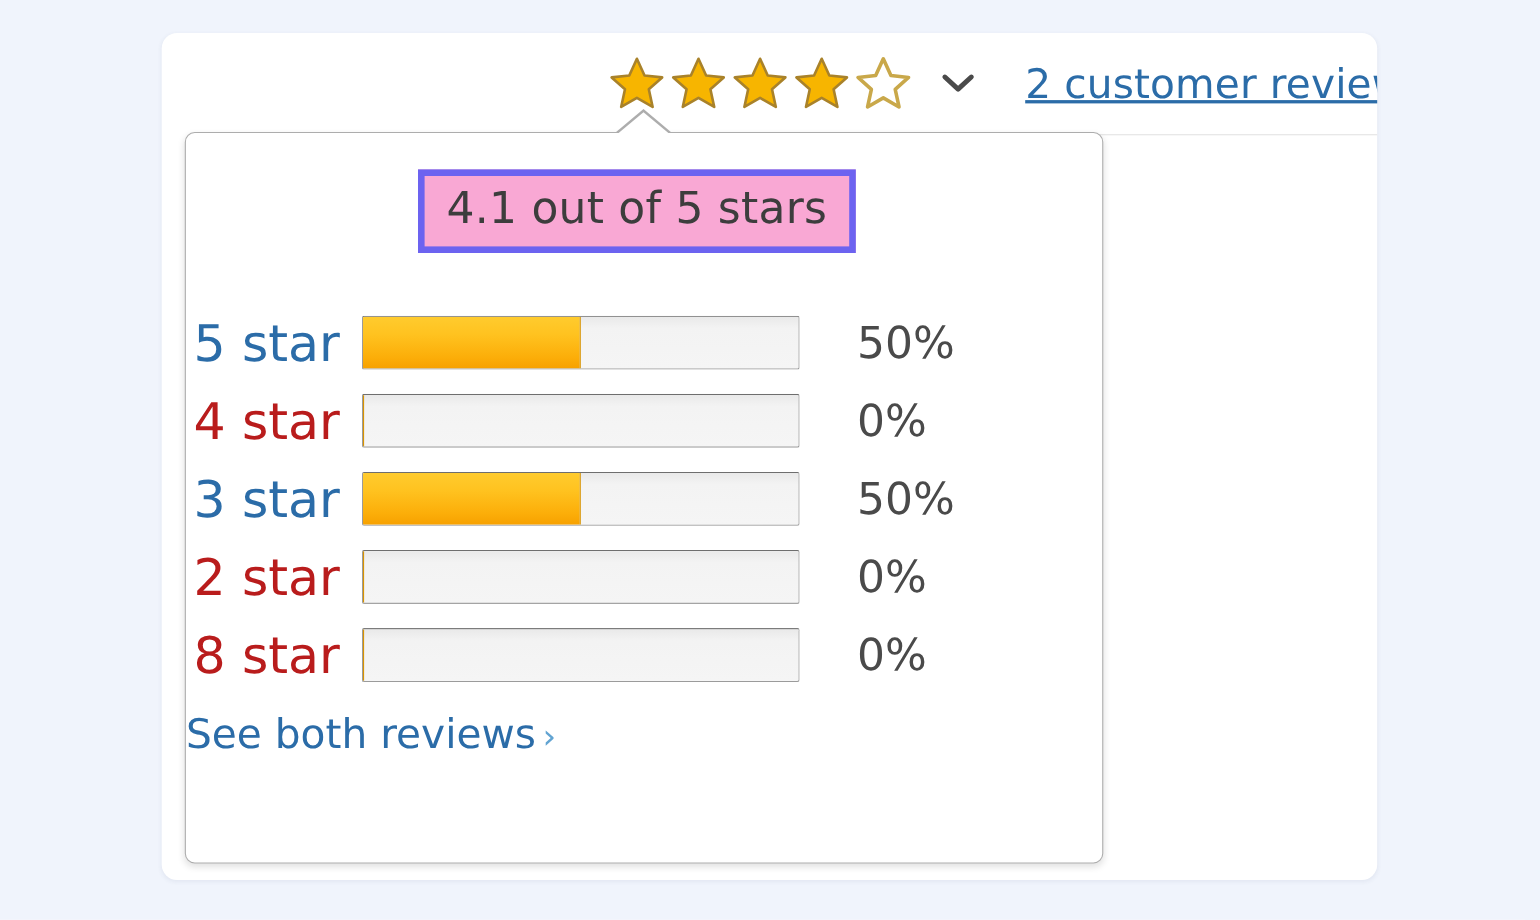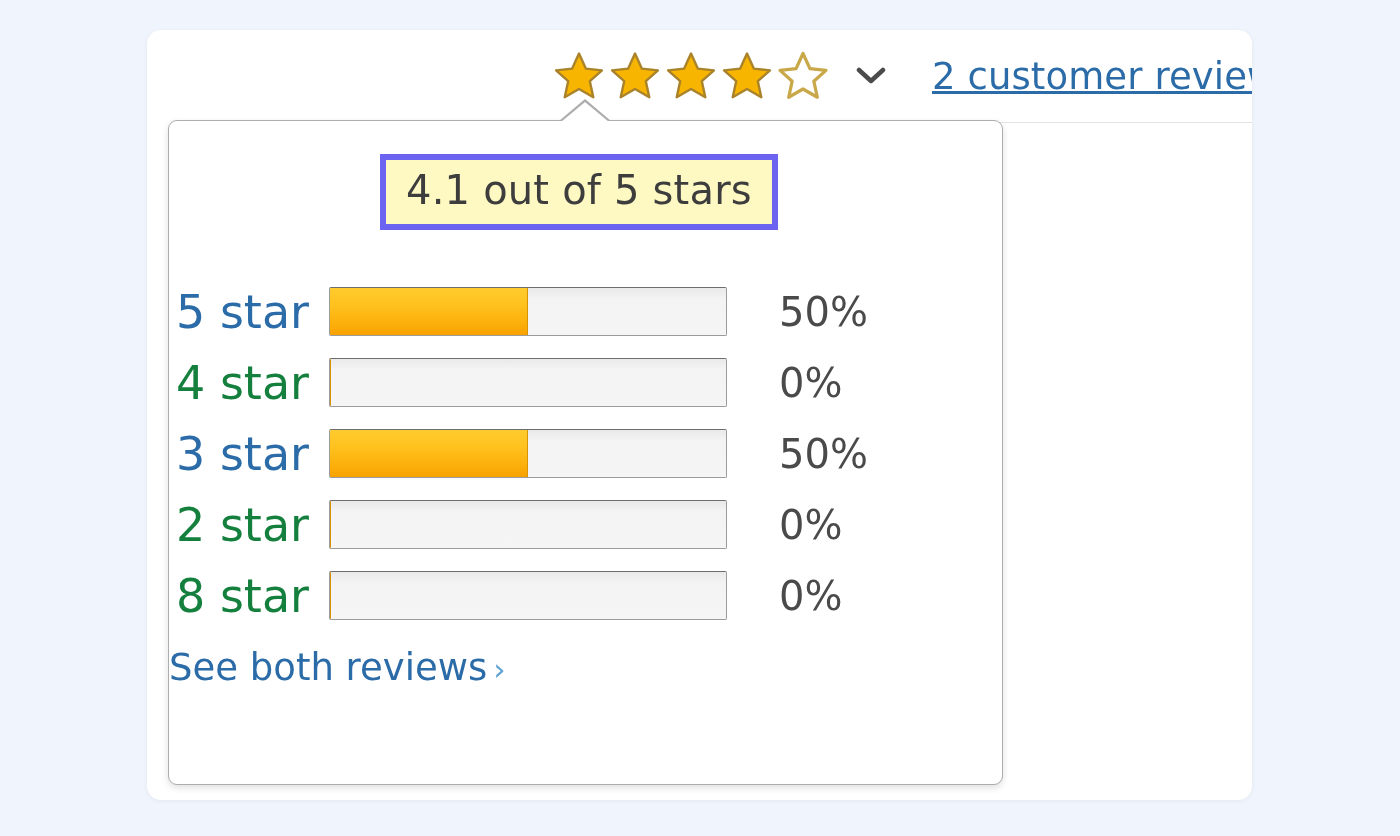--- a/index.html
+++ b/index.html
@@ -93,21 +93,21 @@
     border-right: 24px solid transparent;
     border-bottom: 20px solid #ffffff;
   }
 
   
   .summary-box {
     position: absolute;
     left: 211px; top: 33px;
     padding: 7px 20px 11px 20px;
     border: 6px solid #6c63f0;
-    background: #fef9c3;
+    background: #f9a8d4;
   }
   .summary-text {
     font-size: 40px;
     color: #3d3d3d;
     white-space: nowrap;
     letter-spacing: .2px;
   }
 
   
   .histogram {
@@ -121,21 +121,21 @@
     height: 71px;
   }
   .hist-label {
     width: 160px;
     text-align: right;
     padding-right: 20px;
     font-size: 46px;
     white-space: nowrap;
   }
   .hist-label.link { color: #2b6ca8; }
-  .hist-label.muted { color: #15803d; }
+  .hist-label.muted { color: #b91c1c; }
 
   .bar-track {
     position: relative;
     width: 398px;
     height: 49px;
     background: linear-gradient(to bottom, #e9e9e9 0%, #f3f3f3 22%, #f5f5f5 100%);
     border: 1px solid #9b9b9b;
     border-top-color: #6e6e6e;
     border-radius: 2px;
     overflow: hidden;

